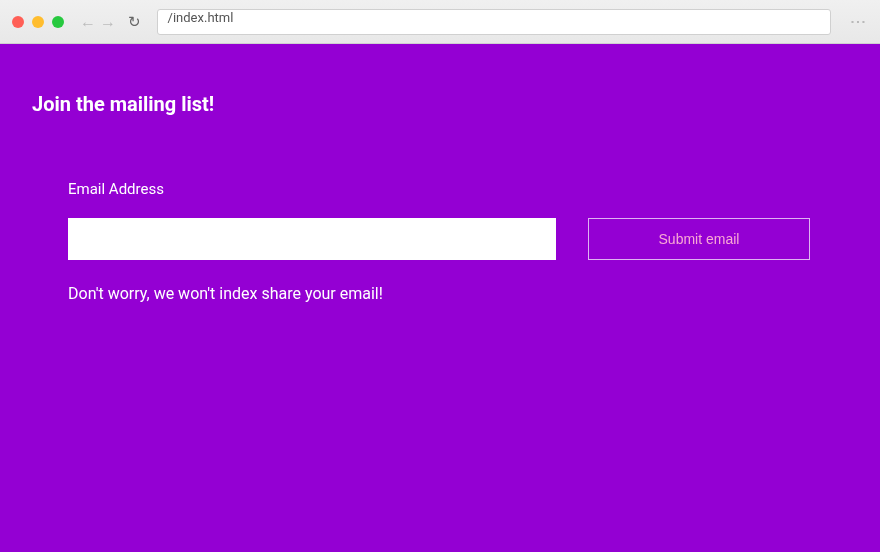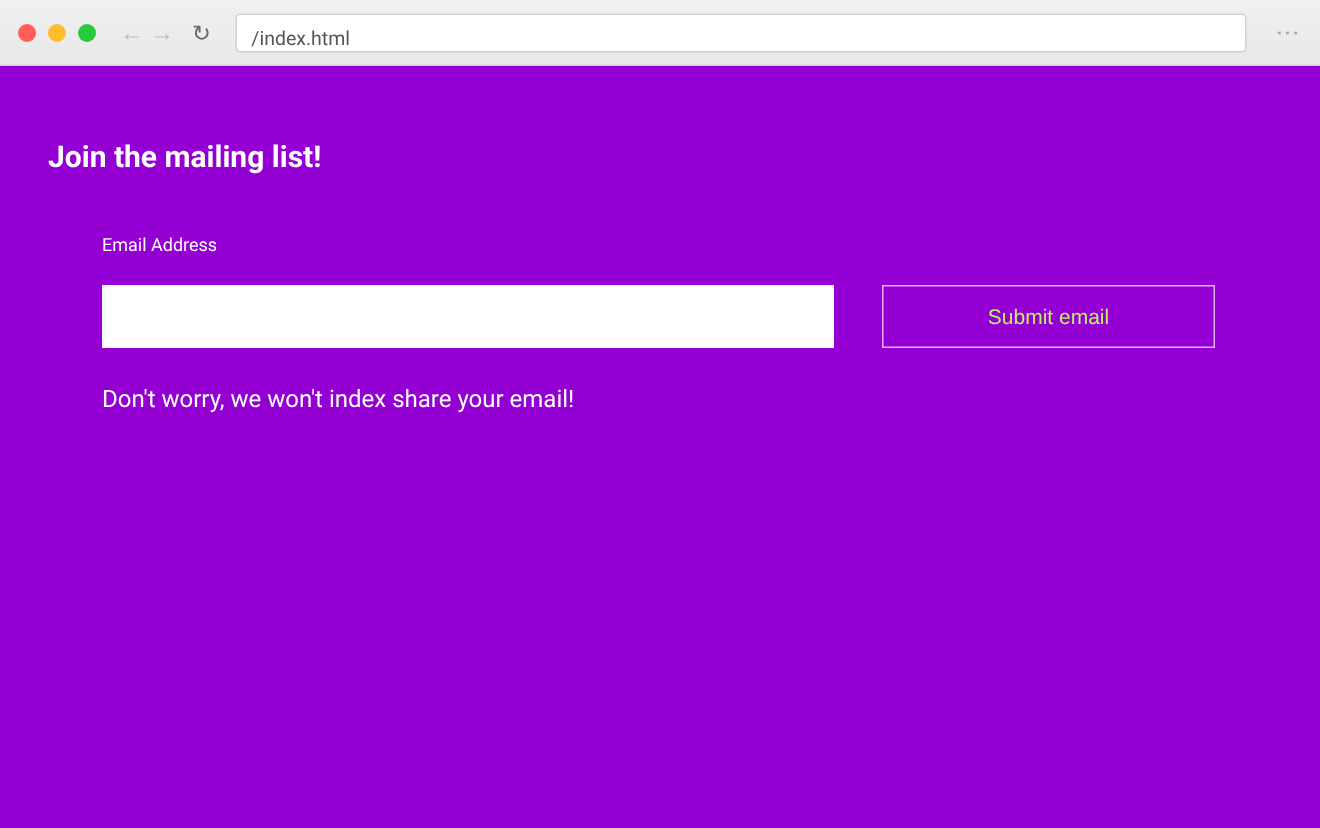--- a/index.html
+++ b/index.html
@@ -58,49 +58,49 @@
       flex: 1;
       height: 26px;
       background: #fff;
       border: 1px solid #d0d0d0;
       border-radius: 3px;
       margin-left: 8px;
       padding: 0 10px;
       font-size: 13px;
       color: #555;
       display: flex;
-      align-items: flex-end;
+      align-items: flex-start;
     }
     .menu-dots {
       margin-left: 10px;
       color: #aaa;
       font-size: 16px;
       cursor: pointer;
       user-select: none;
       letter-spacing: -1px;
       writing-mode: vertical-rl;
     }
     .page {
       background: #9400d3;
       height: calc(552px - 44px);
       width: 100%;
       color: #fff;
       padding: 48px 32px;
     }
     .page-title {
       font-size: 20px;
       font-weight: 700;
-      margin-bottom: 40px;
+      margin-bottom: 64px;
     }
     .form-area {
       padding-left: 36px;
       padding-right: 36px;
     }
     .field-label {
-      font-size: 12px;
+      font-size: 15px;
       font-weight: 400;
       margin-bottom: 20px;
       display: block;
     }
     .input-row {
       display: flex;
       gap: 32px;
       align-items: stretch;
       margin-bottom: 24px;
     }
@@ -111,21 +111,21 @@
       border: none;
       padding: 0 12px;
       font-size: 15px;
       color: #333;
     }
     .submit-btn {
       flex: 0 0 222px;
       height: 42px;
       background: transparent;
       border: 1px solid rgba(255,255,255,0.7);
-      color: #bef264;
+      color: #f9a8d4;
       font-size: 14px;
       cursor: pointer;
       display: flex;
       align-items: center;
       justify-content: center;
     }
     .helper-text {
       font-size: 16px;
       font-weight: 400;
     }

